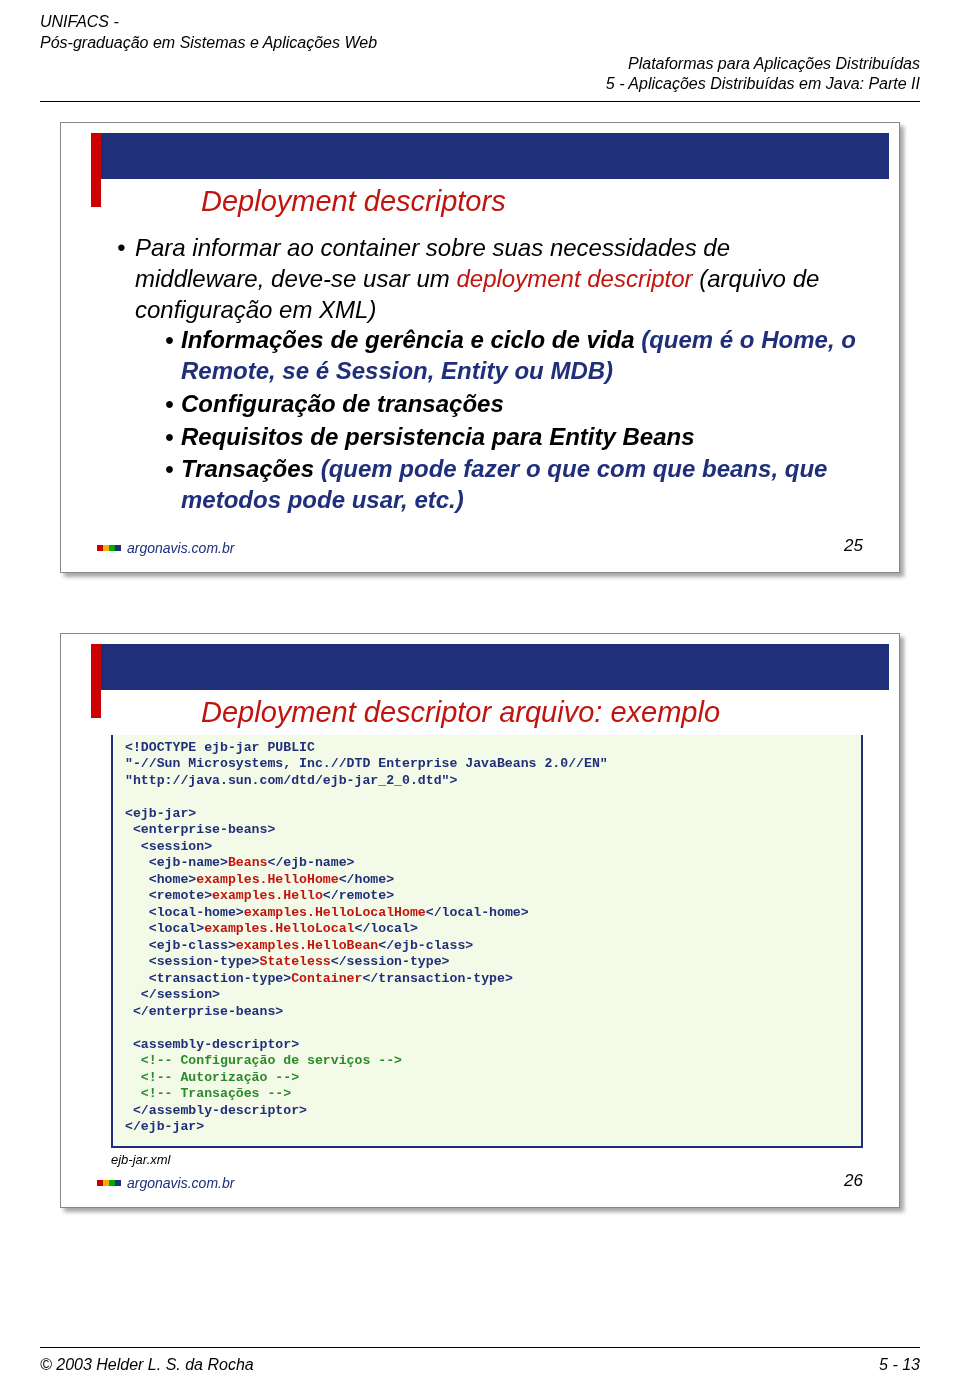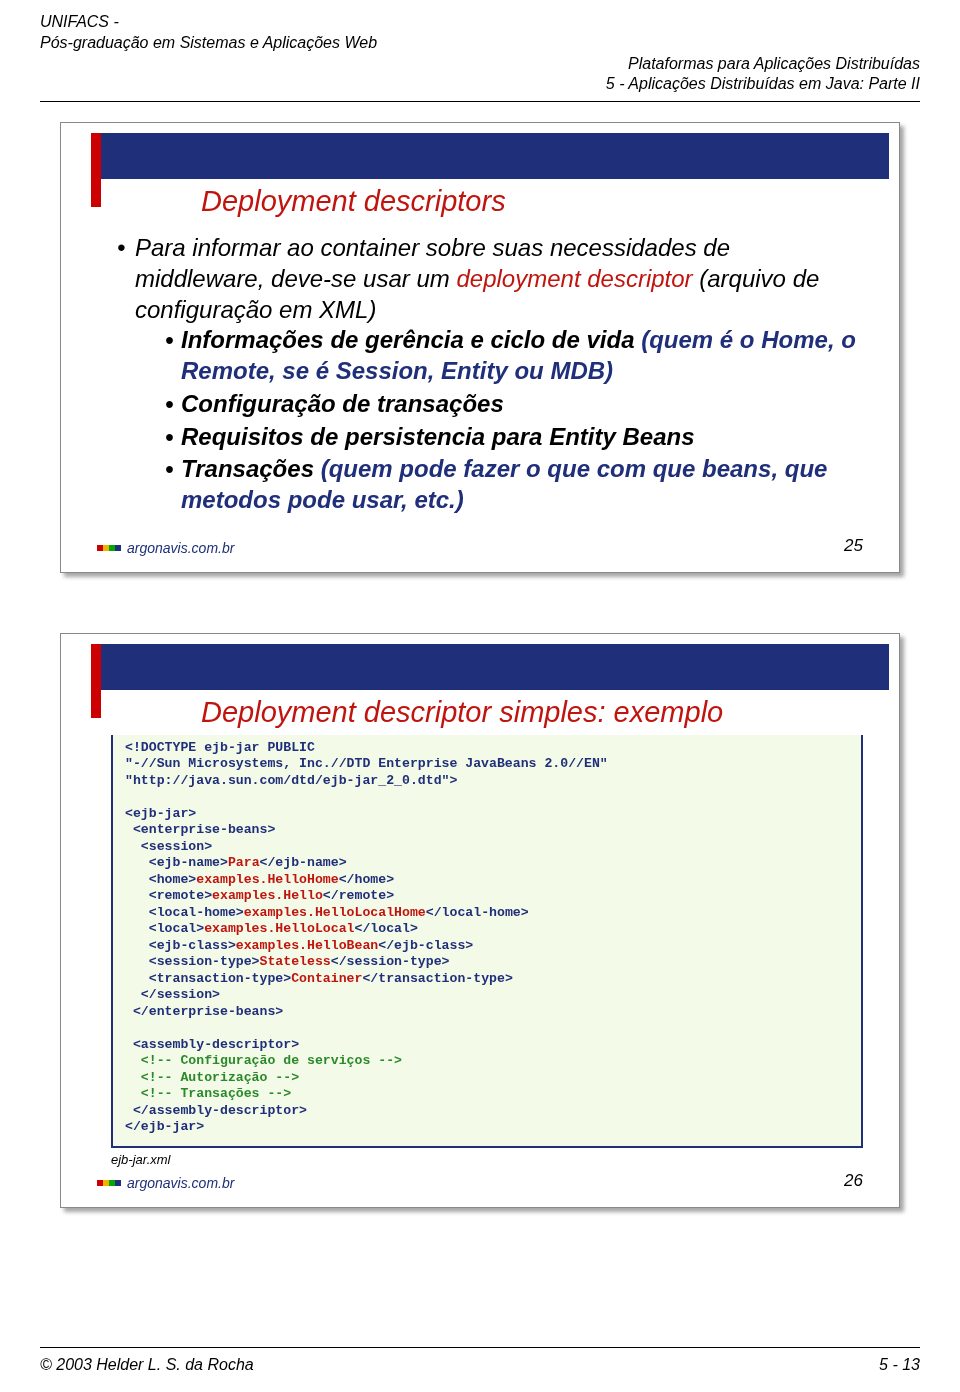--- a/index.html
+++ b/index.html
@@ -169,30 +169,30 @@
           </span>
         <span>argonavis.com.br</span>
       </div>
       <div class="page-num">25</div>
     </div>
   </div>
 
   <div class="slide">
     <div class="slide-title-bar">
       <div class="title-blue"></div>
-      <div class="title-text">Deployment descriptor simples: exemplo</div>
+      <div class="title-text">Deployment descriptor arquivo: exemplo</div>
     </div>
     <div class="codebox"><span>&lt;!DOCTYPE ejb-jar PUBLIC</span>
 <span>"-//Sun Microsystems, Inc.//DTD Enterprise JavaBeans 2.0//EN"</span>
 <span>"http://java.sun.com/dtd/ejb-jar_2_0.dtd"&gt;</span>
 
 <span>&lt;ejb-jar&gt;</span>
 <span> &lt;enterprise-beans&gt;</span>
 <span>  &lt;session&gt;</span>
-<span>   &lt;ejb-name&gt;</span><span class="hl">Para</span><span>&lt;/ejb-name&gt;</span>
+<span>   &lt;ejb-name&gt;</span><span class="hl">Beans</span><span>&lt;/ejb-name&gt;</span>
 <span>   &lt;home&gt;</span><span class="hl">examples.HelloHome</span><span>&lt;/home&gt;</span>
 <span>   &lt;remote&gt;</span><span class="hl">examples.Hello</span><span>&lt;/remote&gt;</span>
 <span>   &lt;local-home&gt;</span><span class="hl">examples.HelloLocalHome</span><span>&lt;/local-home&gt;</span>
 <span>   &lt;local&gt;</span><span class="hl">examples.HelloLocal</span><span>&lt;/local&gt;</span>
 <span>   &lt;ejb-class&gt;</span><span class="hl">examples.HelloBean</span><span>&lt;/ejb-class&gt;</span>
 <span>   &lt;session-type&gt;</span><span class="hl">Stateless</span><span>&lt;/session-type&gt;</span>
 <span>   &lt;transaction-type&gt;</span><span class="hl">Container</span><span>&lt;/transaction-type&gt;</span>
 <span>  &lt;/session&gt;</span>
 <span> &lt;/enterprise-beans&gt;</span>
 

